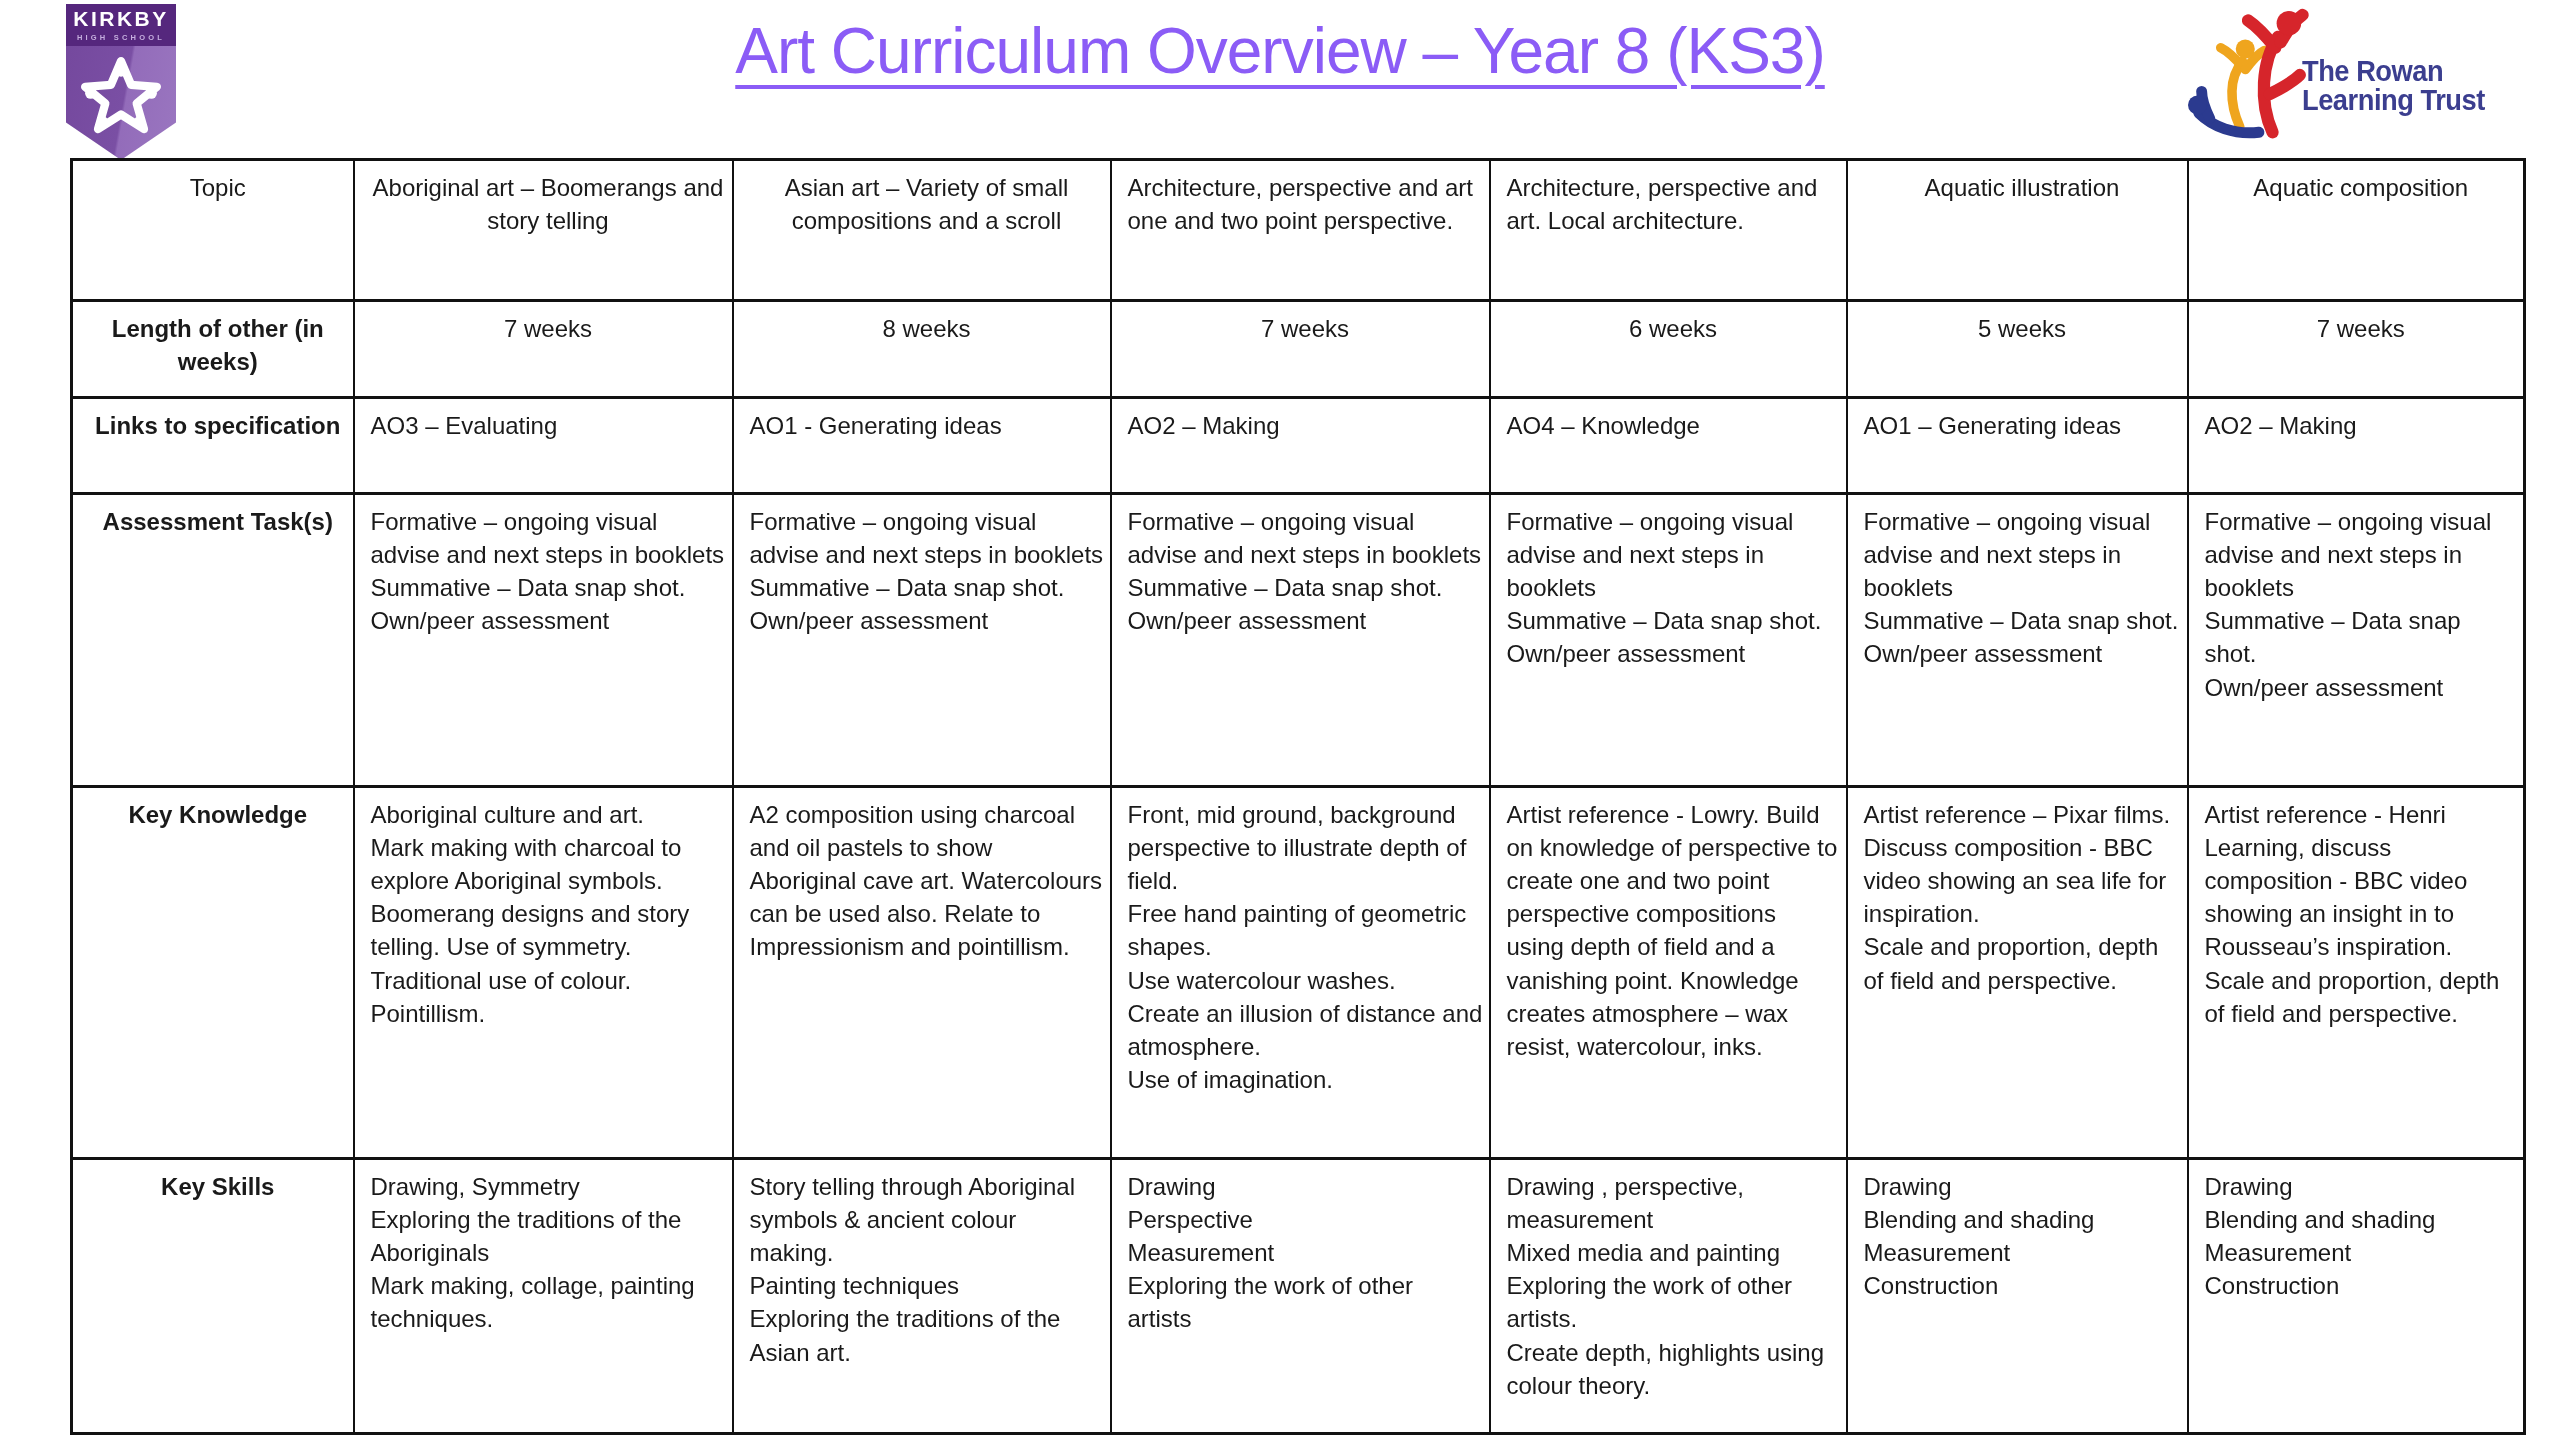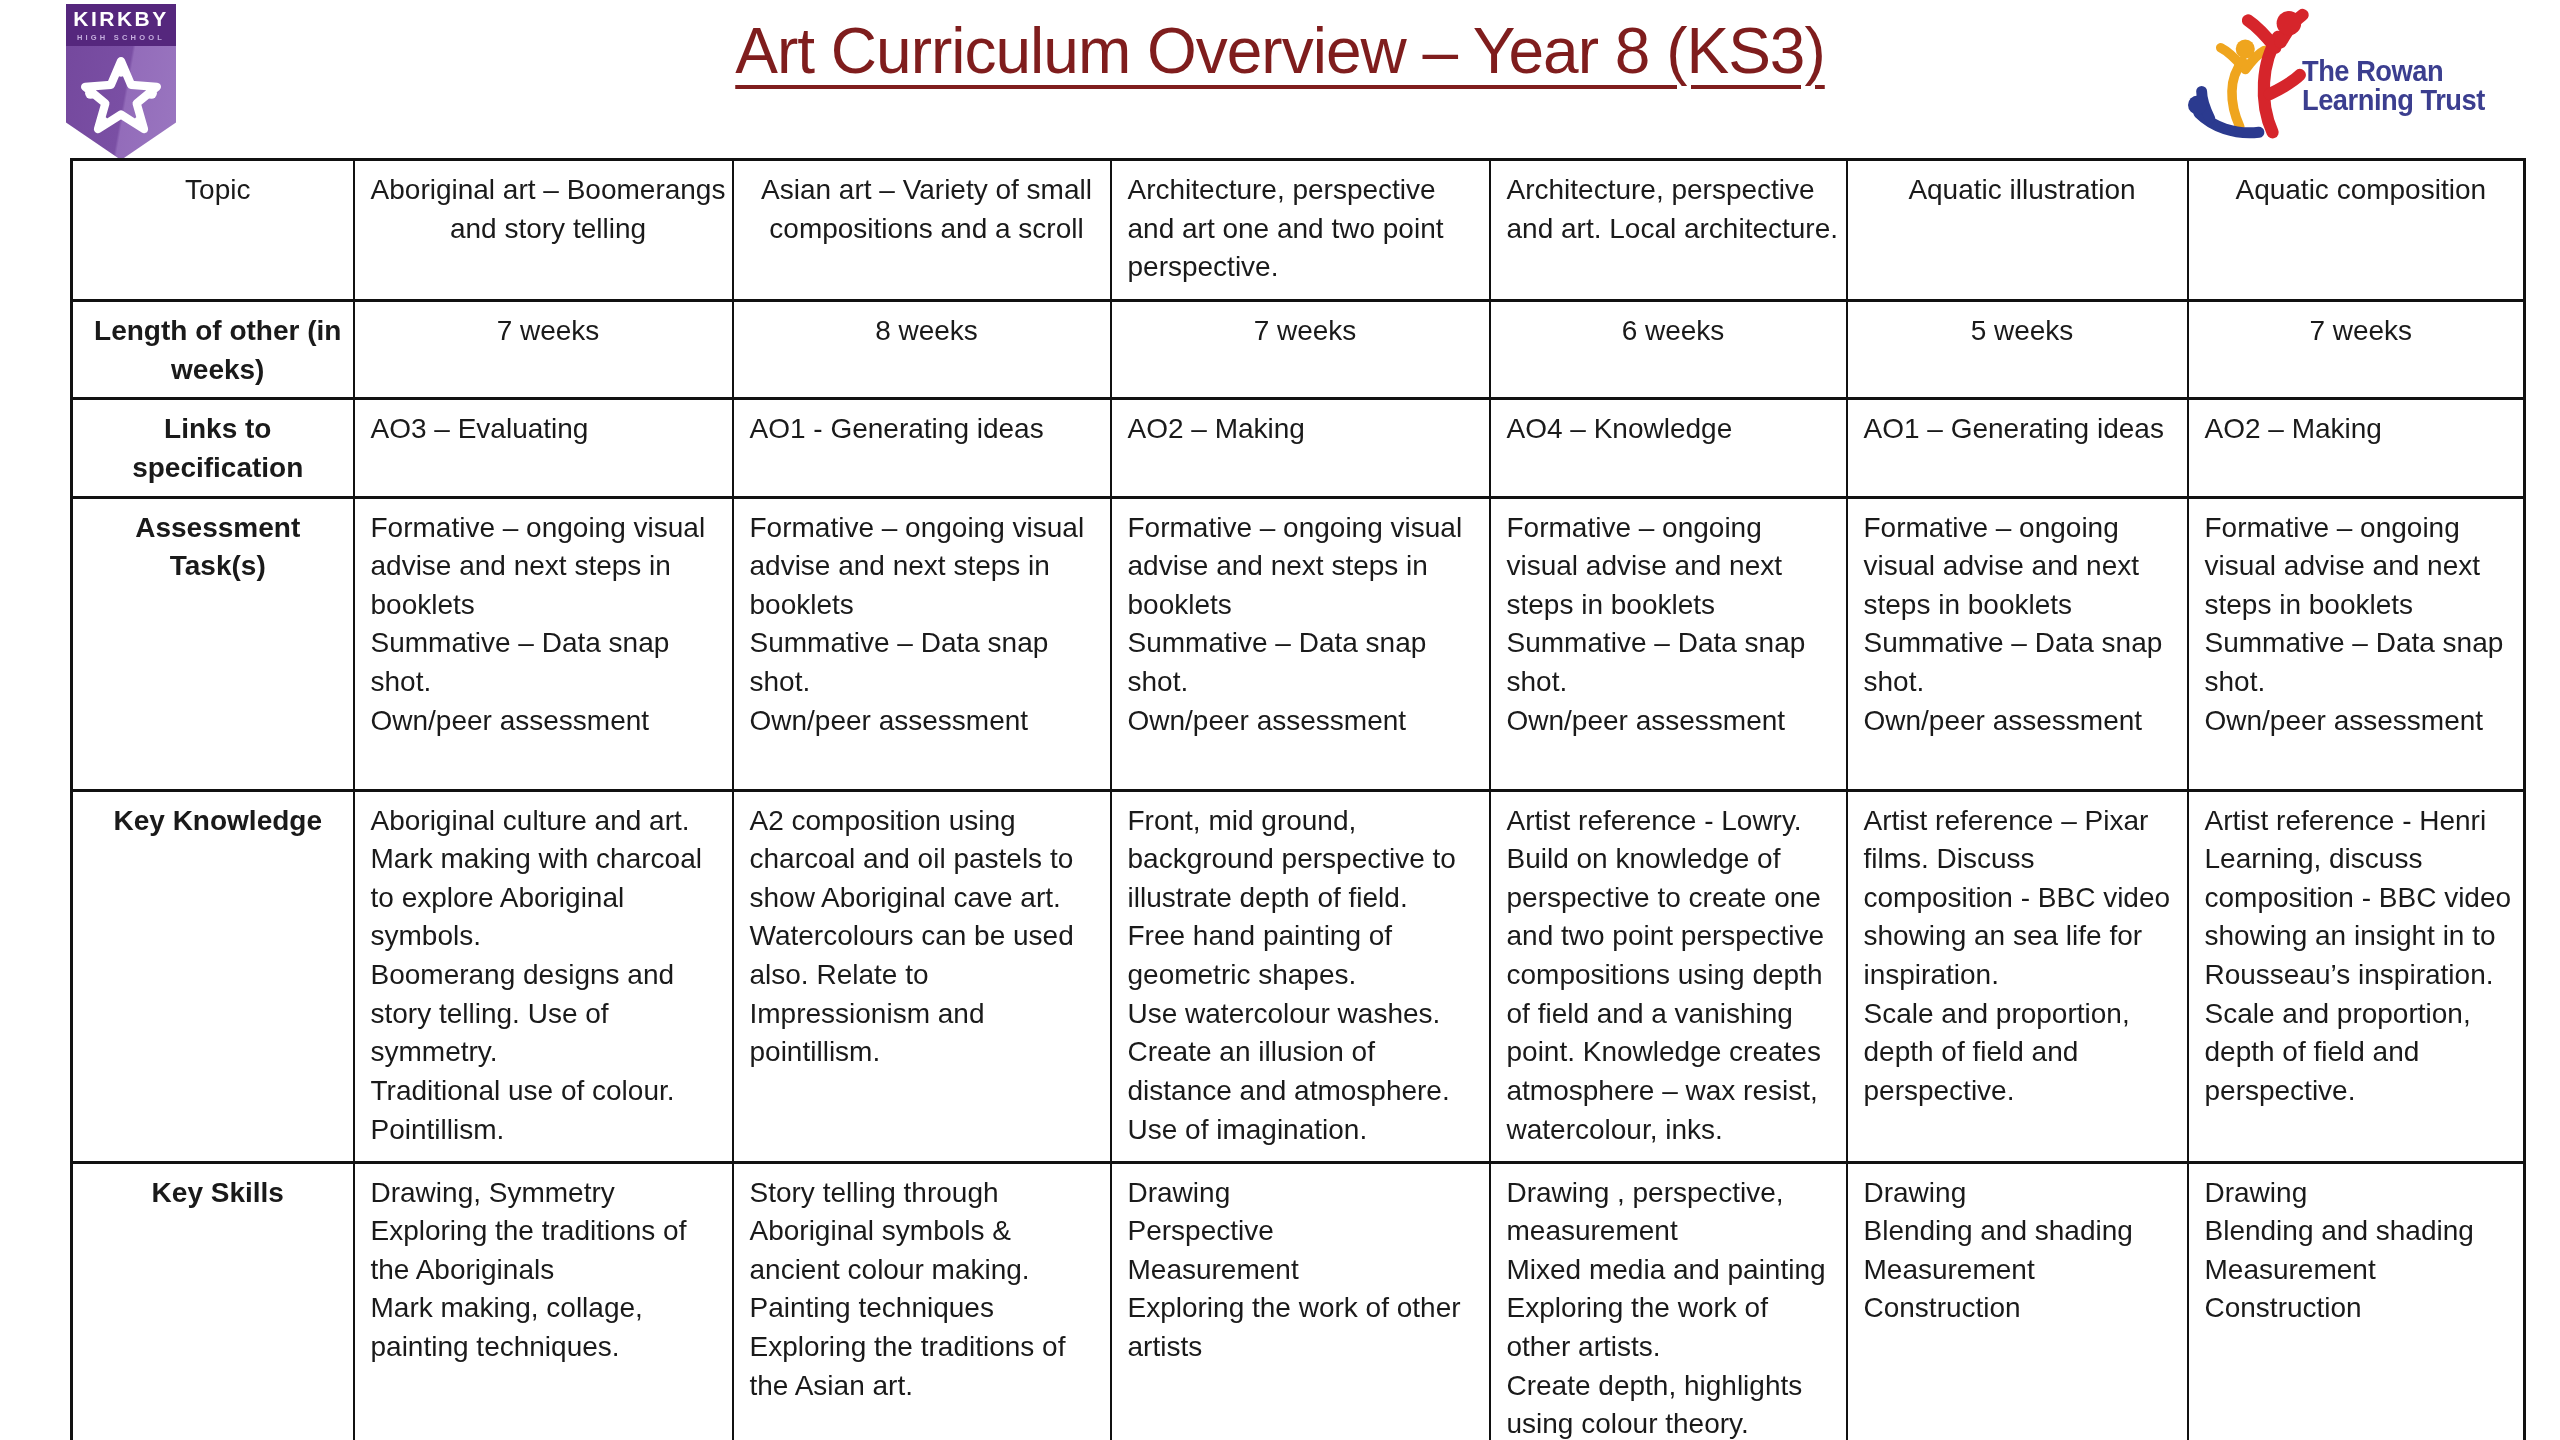--- a/index.html
+++ b/index.html
@@ -16,34 +16,34 @@
     position:absolute; top:0; left:0; right:0; height:42px;
     background:#55277d; display:flex; flex-direction:column; align-items:center; justify-content:center;
     clip-path:none;
   }
   .logo-band .name{ color:#ffffff; font-weight:bold; font-size:21px; letter-spacing:2.5px; line-height:1; }
   .logo-band .sub{ color:#c5aede; font-weight:bold; font-size:7.5px; letter-spacing:3.2px; line-height:1; margin-top:5px; }
   .logo-star{ position:absolute; left:50%; top:46px; transform:translateX(-50%); }
 
   .page-title{
     position:absolute; left:50%; top:14px; transform:translateX(-50%);
-    font-size:64px; font-weight:400; color:#7f1d1d;
+    font-size:64px; font-weight:400; color:#8b5cf6;
     text-decoration:underline; text-decoration-thickness:4px; text-underline-offset:12px;
     white-space:nowrap; letter-spacing:-1px;
   }
 
   .trust-logo{ position:absolute; right:64px; top:6px; display:flex; align-items:flex-end; }
   .trust-text{ margin-left:-36px; margin-bottom:28px; color:#3b3e8f; font-weight:bold; font-size:29px; line-height:1.02; letter-spacing:-0.5px; transform:scaleX(0.94); transform-origin:left; white-space:nowrap; }
 
   
   table.curriculum{ position:absolute; left:70px; top:158px; width:2453px; border-collapse:collapse; table-layout:fixed; }
   table.curriculum td{
     border:2px solid #111; border-top-width:3px; border-bottom-width:3px;
     vertical-align:top; padding:10px 6px 8px 16px;
-    font-size:28px; line-height:1.38; white-space:pre-line; word-wrap:break-word;
+    font-size:24px; line-height:1.38; white-space:pre-line; word-wrap:break-word;
   }
   table.curriculum{ border:3px solid #111; }
   td.rowlabel{ font-weight:bold; text-align:center; padding-left:8px; padding-right:8px; }
   td.rowlabel.plain{ font-weight:400; }
   td.center{ text-align:center; }
   tr.r-topic{ height:141px; }
   tr.r-length{ height:97px; }
   tr.r-links{ height:96px; }
   tr.r-assessment{ height:293px; }
   tr.r-knowledge{ height:372px; }

